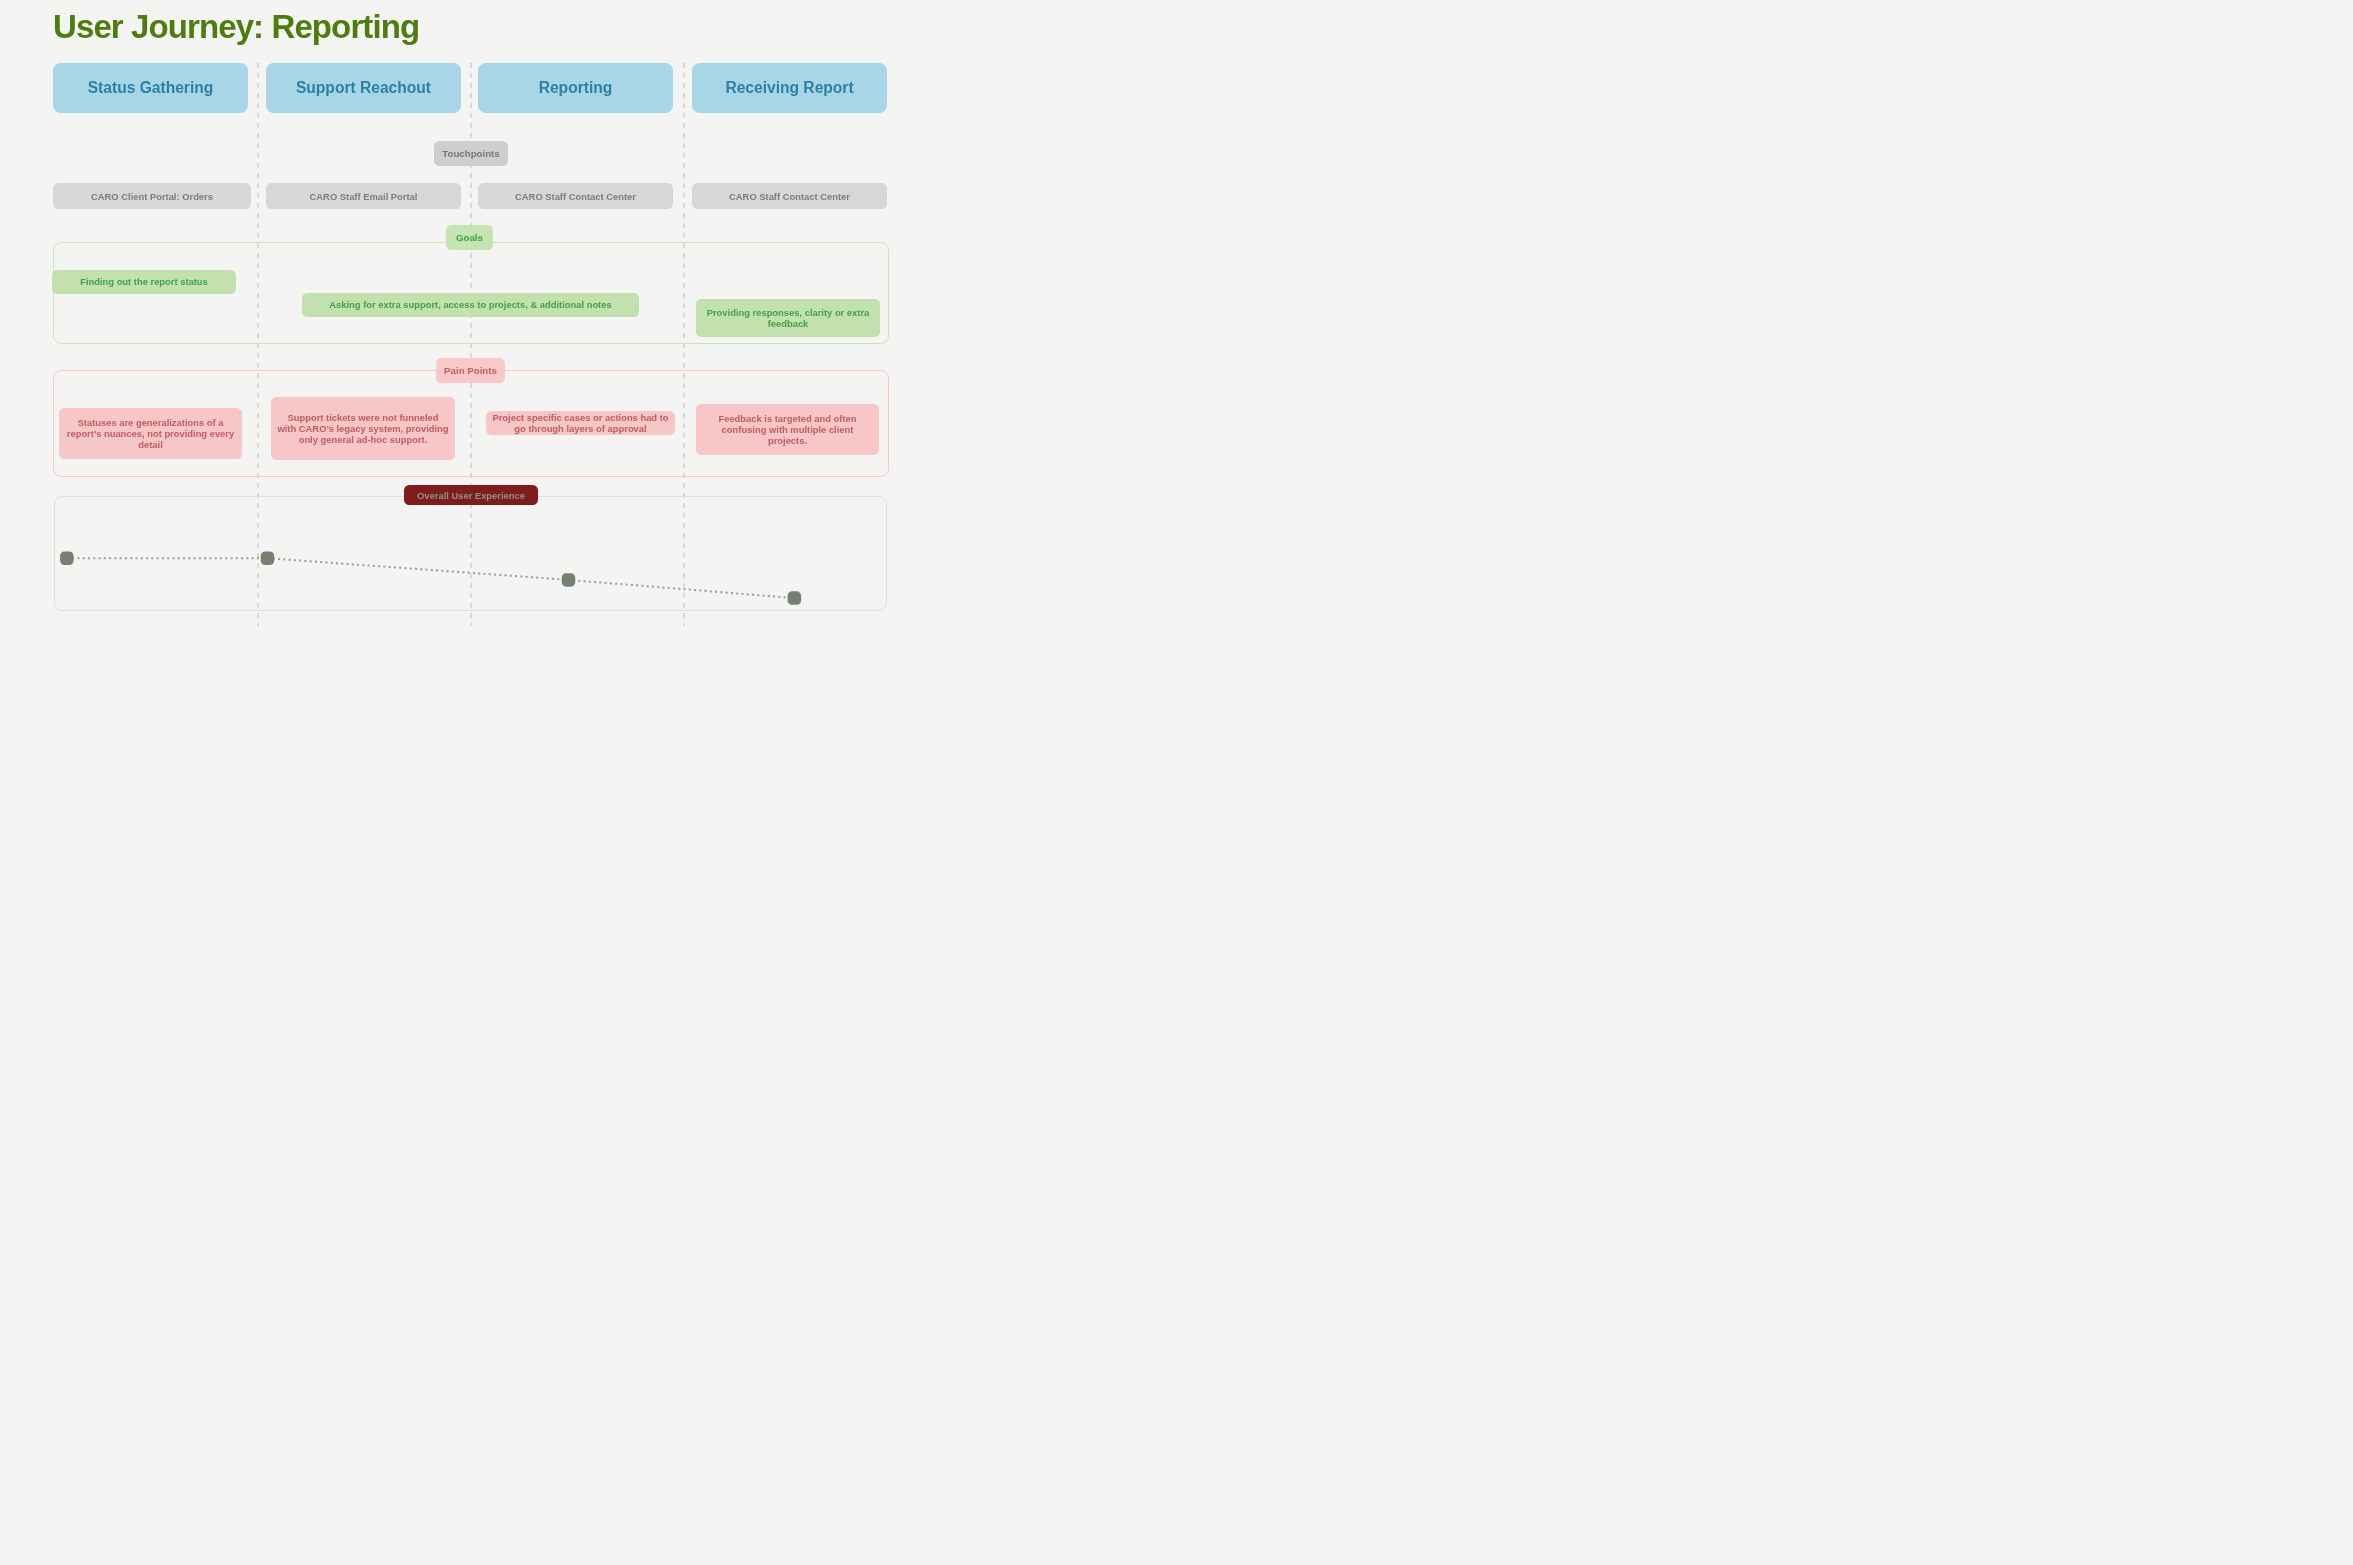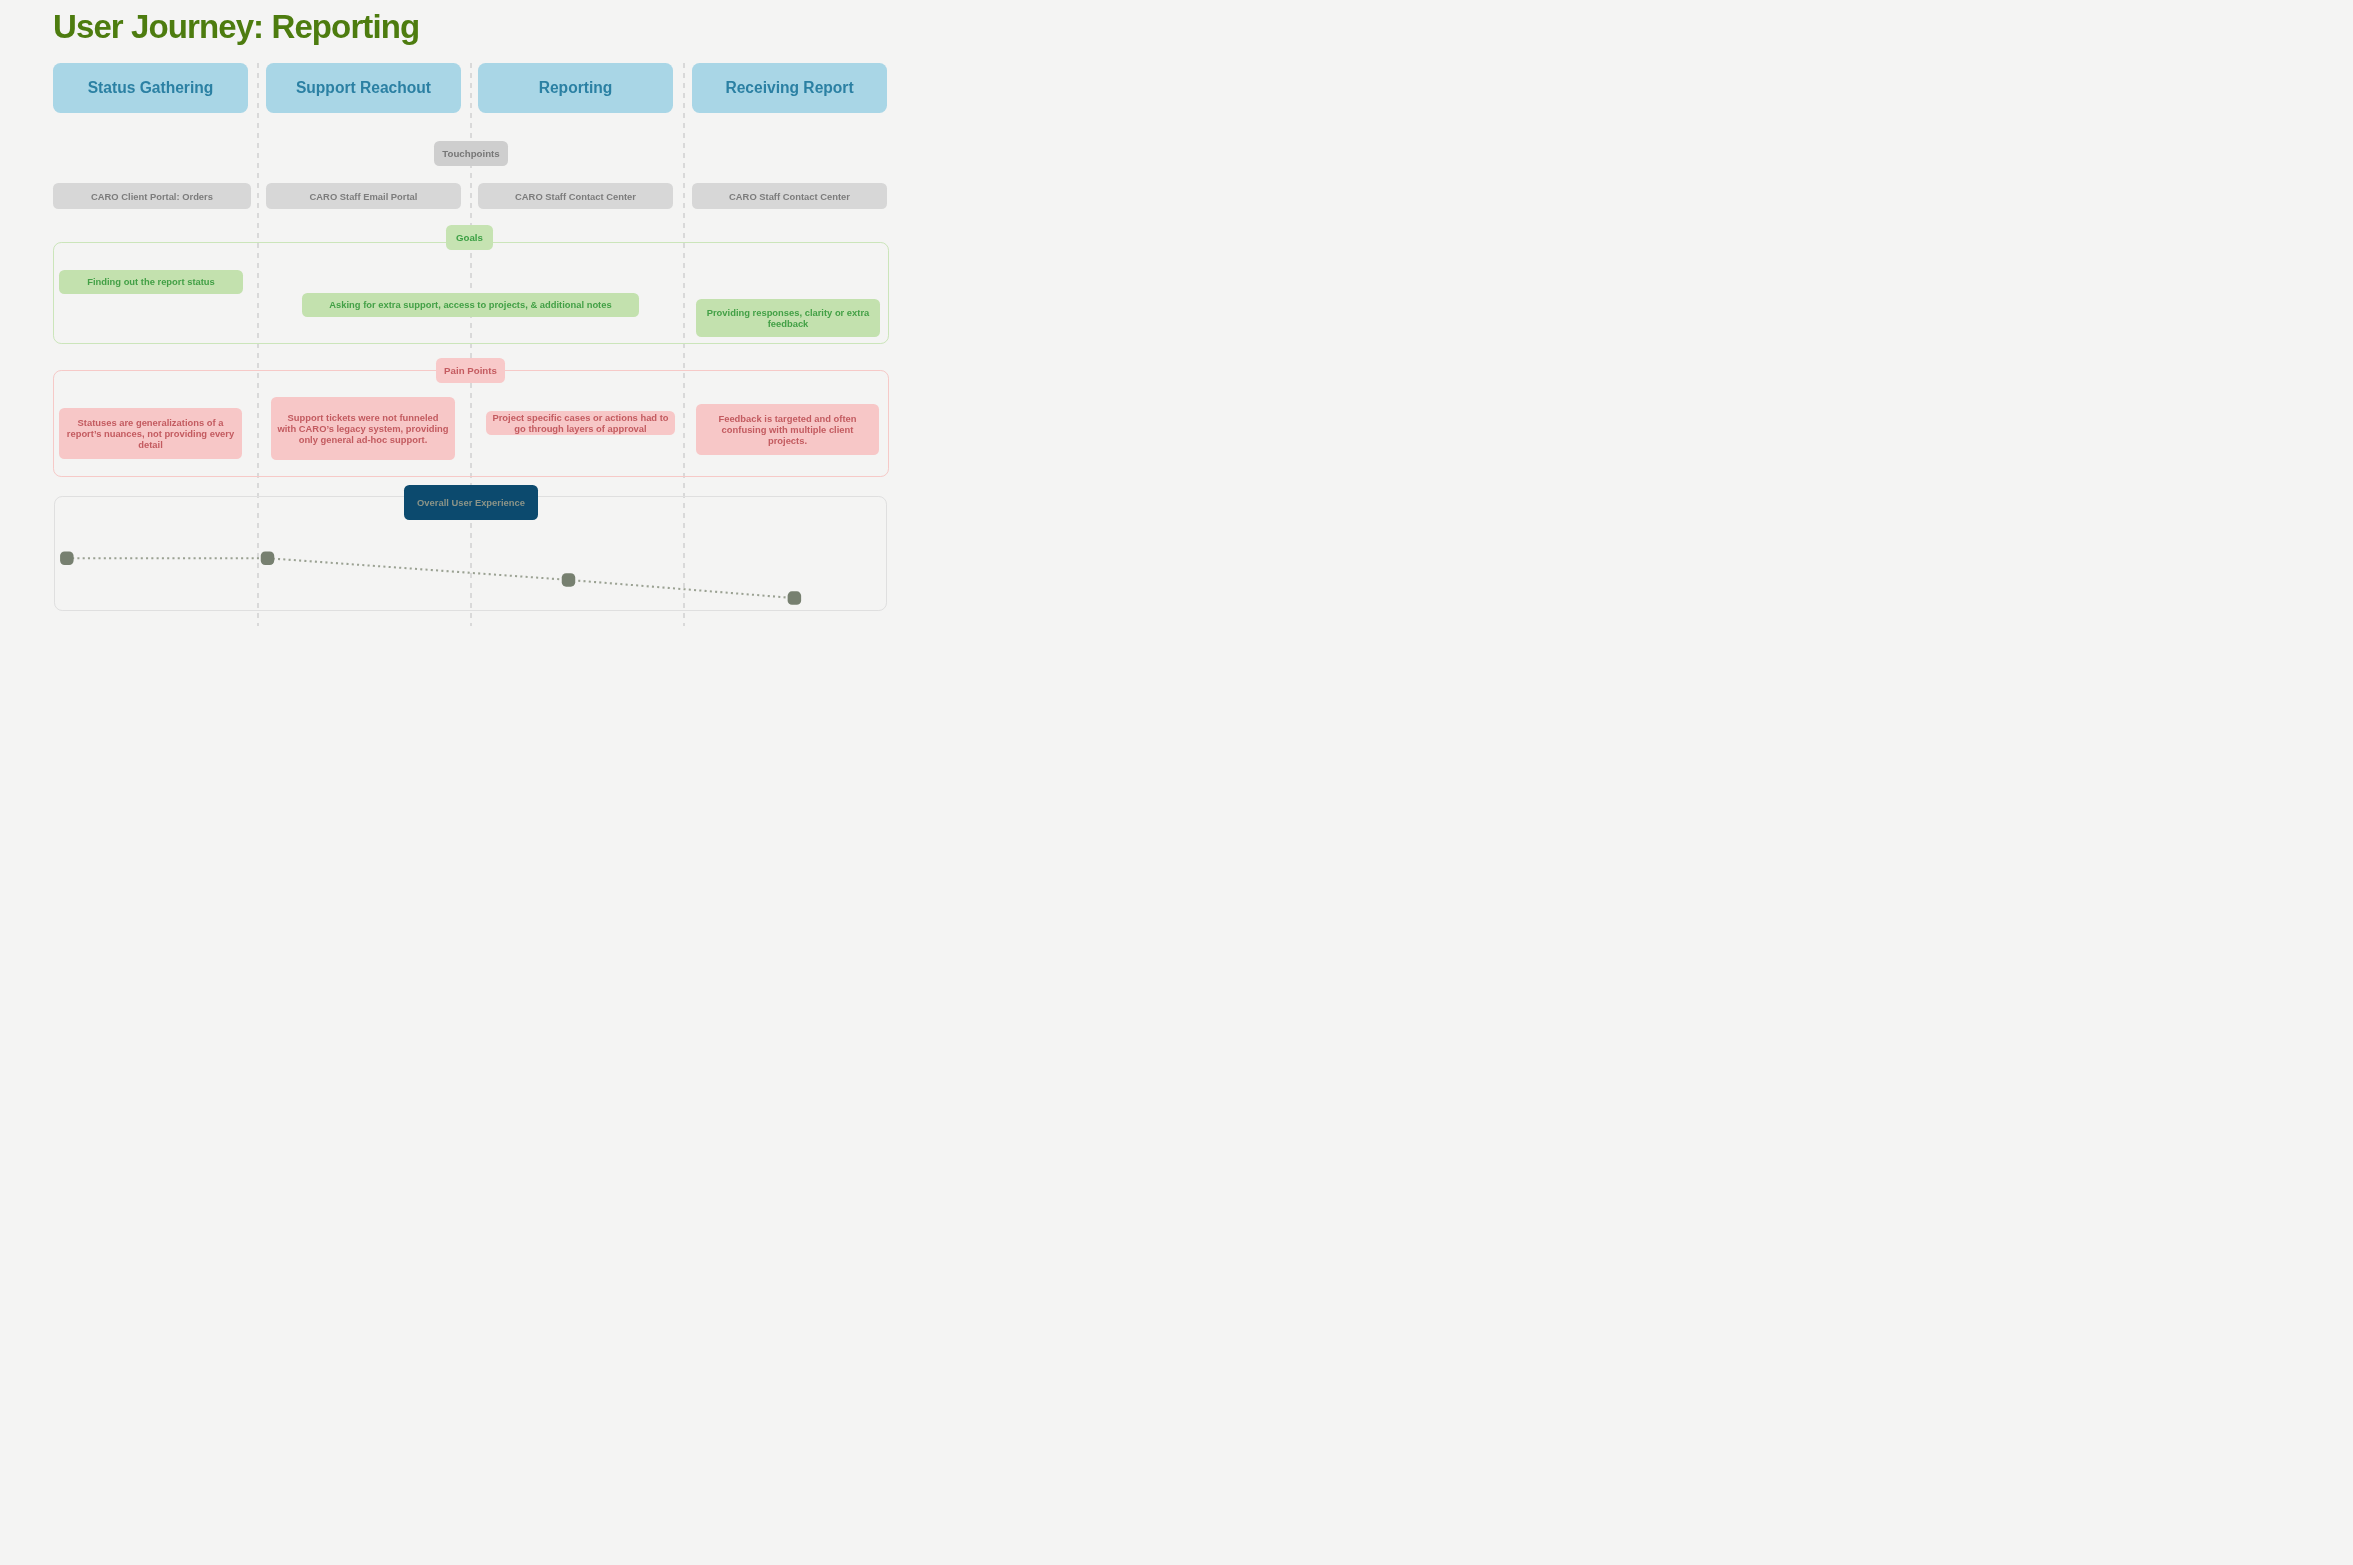--- a/index.html
+++ b/index.html
@@ -42,33 +42,33 @@
 
   <div class="chip" style="left:434px;top:141px;width:74px;height:25px;background:#cecece;color:#777777">Touchpoints</div>
 
   <div class="tp" style="left:53px;width:198px">CARO Client Portal: Orders</div>
   <div class="tp" style="left:266px;width:195px">CARO Staff Email Portal</div>
   <div class="tp" style="left:478px;width:195px">CARO Staff Contact Center</div>
   <div class="tp" style="left:692px;width:195px">CARO Staff Contact Center</div>
 
   <div class="section" style="left:53px;top:242px;width:836px;height:102px;border-color:#cbe5ba"></div>
   <div class="chip" style="left:446px;top:225px;width:47px;height:25px;background:#c6e3b2;color:#3da045">Goals</div>
-  <div class="goalitem" style="left:59px;top:270px;width:184px;height:23.5px;white-space:nowrap">Finding out the report status</div>
+  <div class="goalitem" style="left:52px;top:270px;width:184px;height:23.5px;white-space:nowrap">Finding out the report status</div>
   <div class="goalitem" style="left:302px;top:293px;width:337px;height:23.5px;white-space:nowrap">Asking for extra support, access to projects, &amp; additional notes</div>
   <div class="goalitem" style="left:696px;top:299px;width:184px;height:38px">Providing responses, clarity or extra feedback</div>
 
   <div class="section" style="left:53px;top:370px;width:836px;height:107px;border-color:#f6c9c7"></div>
   <div class="chip" style="left:436px;top:358px;width:69px;height:25px;background:#f8c9c9;color:#c45b60">Pain Points</div>
   <div class="painitem" style="left:59px;top:408px;width:183px;height:51px">Statuses are generalizations of a report’s nuances, not providing every detail</div>
   <div class="painitem" style="left:271px;top:397px;width:184px;height:63px">Support tickets were not funneled with CARO’s legacy system, providing only general ad-hoc support.</div>
   <div class="painitem" style="left:486px;top:411px;width:189px;height:24px">Project specific cases or actions had to go through layers of approval</div>
   <div class="painitem" style="left:696px;top:404px;width:183px;height:51px">Feedback is targeted and often confusing with multiple client projects.</div>
 
   <div class="section" style="left:54px;top:496px;width:833px;height:115px;border-color:#dfdfdf"></div>
-  <div class="chip" style="left:404px;top:485px;width:134px;height:35px;background:#0c4a6e;color:#8b9488;font-size:9.4px">Overall User Experience</div>
+  <div class="chip" style="left:404px;top:485px;width:134px;height:20px;background:#7f1d1d;color:#8b9488;font-size:9.4px">Overall User Experience</div>
   <svg class="curve" viewBox="0 0 1416 196">
       <polyline points="20,106 362,106 875,143 1260,174" fill="none" stroke="#9aa192" stroke-width="3.5" stroke-dasharray="3.5 5.5"></polyline>
       <rect x="8.5" y="94.5" width="23" height="23" rx="7.5" fill="#778070"></rect>
       <rect x="350.5" y="94.5" width="23" height="23" rx="7.5" fill="#778070"></rect>
       <rect x="863.5" y="131.5" width="23" height="23" rx="7.5" fill="#778070"></rect>
       <rect x="1248.5" y="162.5" width="23" height="23" rx="7.5" fill="#778070"></rect>
     </svg>
 
 </div>
 

